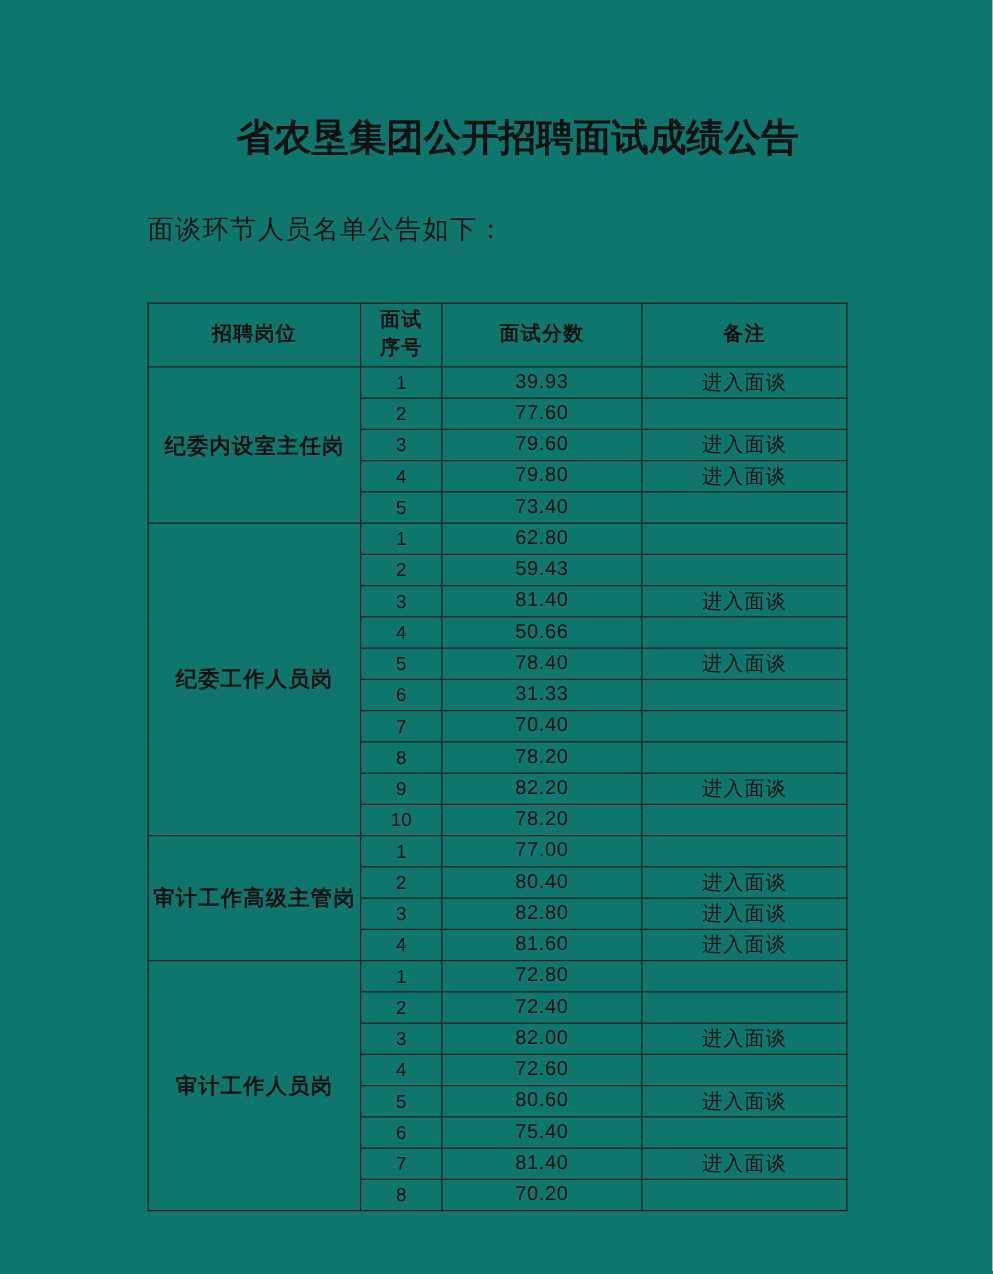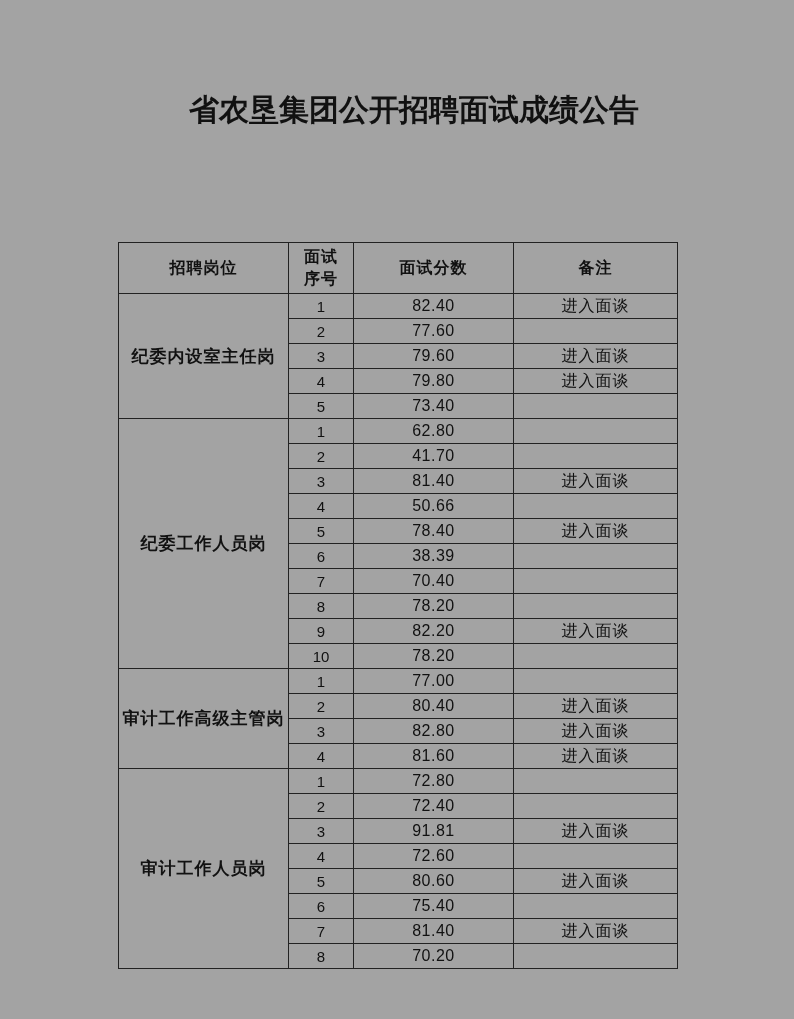--- a/index.html
+++ b/index.html
@@ -1,21 +1,21 @@
 <!DOCTYPE html>
 <html><head>
 <meta charset="utf-8">
 <style>
   * { margin: 0; padding: 0; box-sizing: border-box; }
   html, body { background: #ffffff; }
   #page {
     position: relative;
     width: 794px;
     height: 1019px;
-    background: #a3a3a3;
+    background: #0f766e;
     margin: 0 auto;
     overflow: hidden;
     color: #161616;
   }
   .doc-title {
     position: absolute;
     top: 90px;
     left: 0;
     width: 794px;
     padding-left: 34px;
@@ -76,20 +76,21 @@
   .score-table td.remark-cell { font-size: 16px; letter-spacing: 1px; font-family: Liberation Serif, serif; }
 </style>
 </head>
 <body>
 
 <div id="page">
 
   <div class="doc-title">省农垦集团公开招聘面试成绩公告</div>
 
   <div class="intro">
+    <div class="line">面谈环节人员名单公告如下：</div>
   </div>
 
   <table class="score-table">
     <colgroup>
       <col style="width:170px">
       <col style="width:65px">
       <col style="width:160px">
       <col style="width:164px">
     </colgroup>
     <thead>
@@ -98,21 +99,21 @@
         <th class="col-seq">面试序号</th>
         <th class="col-score">面试分数</th>
         <th class="col-remark">备注</th>
       </tr>
     </thead>
 
     <tbody>
       <tr>
         <td class="position-cell" rowspan="5">纪委内设室主任岗</td>
         <td class="no-cell">1</td>
-        <td class="score-cell">82.40</td>
+        <td class="score-cell">39.93</td>
         <td class="remark-cell">进入面谈</td>
       </tr>
       <tr>
         <td class="no-cell">2</td>
         <td class="score-cell">77.60</td>
         <td class="remark-cell"></td>
       </tr>
       <tr>
         <td class="no-cell">3</td>
         <td class="score-cell">79.60</td>
@@ -132,41 +133,41 @@
 
     <tbody>
       <tr>
         <td class="position-cell" rowspan="10">纪委工作人员岗</td>
         <td class="no-cell">1</td>
         <td class="score-cell">62.80</td>
         <td class="remark-cell"></td>
       </tr>
       <tr>
         <td class="no-cell">2</td>
-        <td class="score-cell">41.70</td>
+        <td class="score-cell">59.43</td>
         <td class="remark-cell"></td>
       </tr>
       <tr>
         <td class="no-cell">3</td>
         <td class="score-cell">81.40</td>
         <td class="remark-cell">进入面谈</td>
       </tr>
       <tr>
         <td class="no-cell">4</td>
         <td class="score-cell">50.66</td>
         <td class="remark-cell"></td>
       </tr>
       <tr>
         <td class="no-cell">5</td>
         <td class="score-cell">78.40</td>
         <td class="remark-cell">进入面谈</td>
       </tr>
       <tr>
         <td class="no-cell">6</td>
-        <td class="score-cell">38.39</td>
+        <td class="score-cell">31.33</td>
         <td class="remark-cell"></td>
       </tr>
       <tr>
         <td class="no-cell">7</td>
         <td class="score-cell">70.40</td>
         <td class="remark-cell"></td>
       </tr>
       <tr>
         <td class="no-cell">8</td>
         <td class="score-cell">78.20</td>
@@ -215,21 +216,21 @@
         <td class="score-cell">72.80</td>
         <td class="remark-cell"></td>
       </tr>
       <tr>
         <td class="no-cell">2</td>
         <td class="score-cell">72.40</td>
         <td class="remark-cell"></td>
       </tr>
       <tr>
         <td class="no-cell">3</td>
-        <td class="score-cell">91.81</td>
+        <td class="score-cell">82.00</td>
         <td class="remark-cell">进入面谈</td>
       </tr>
       <tr>
         <td class="no-cell">4</td>
         <td class="score-cell">72.60</td>
         <td class="remark-cell"></td>
       </tr>
       <tr>
         <td class="no-cell">5</td>
         <td class="score-cell">80.60</td>

